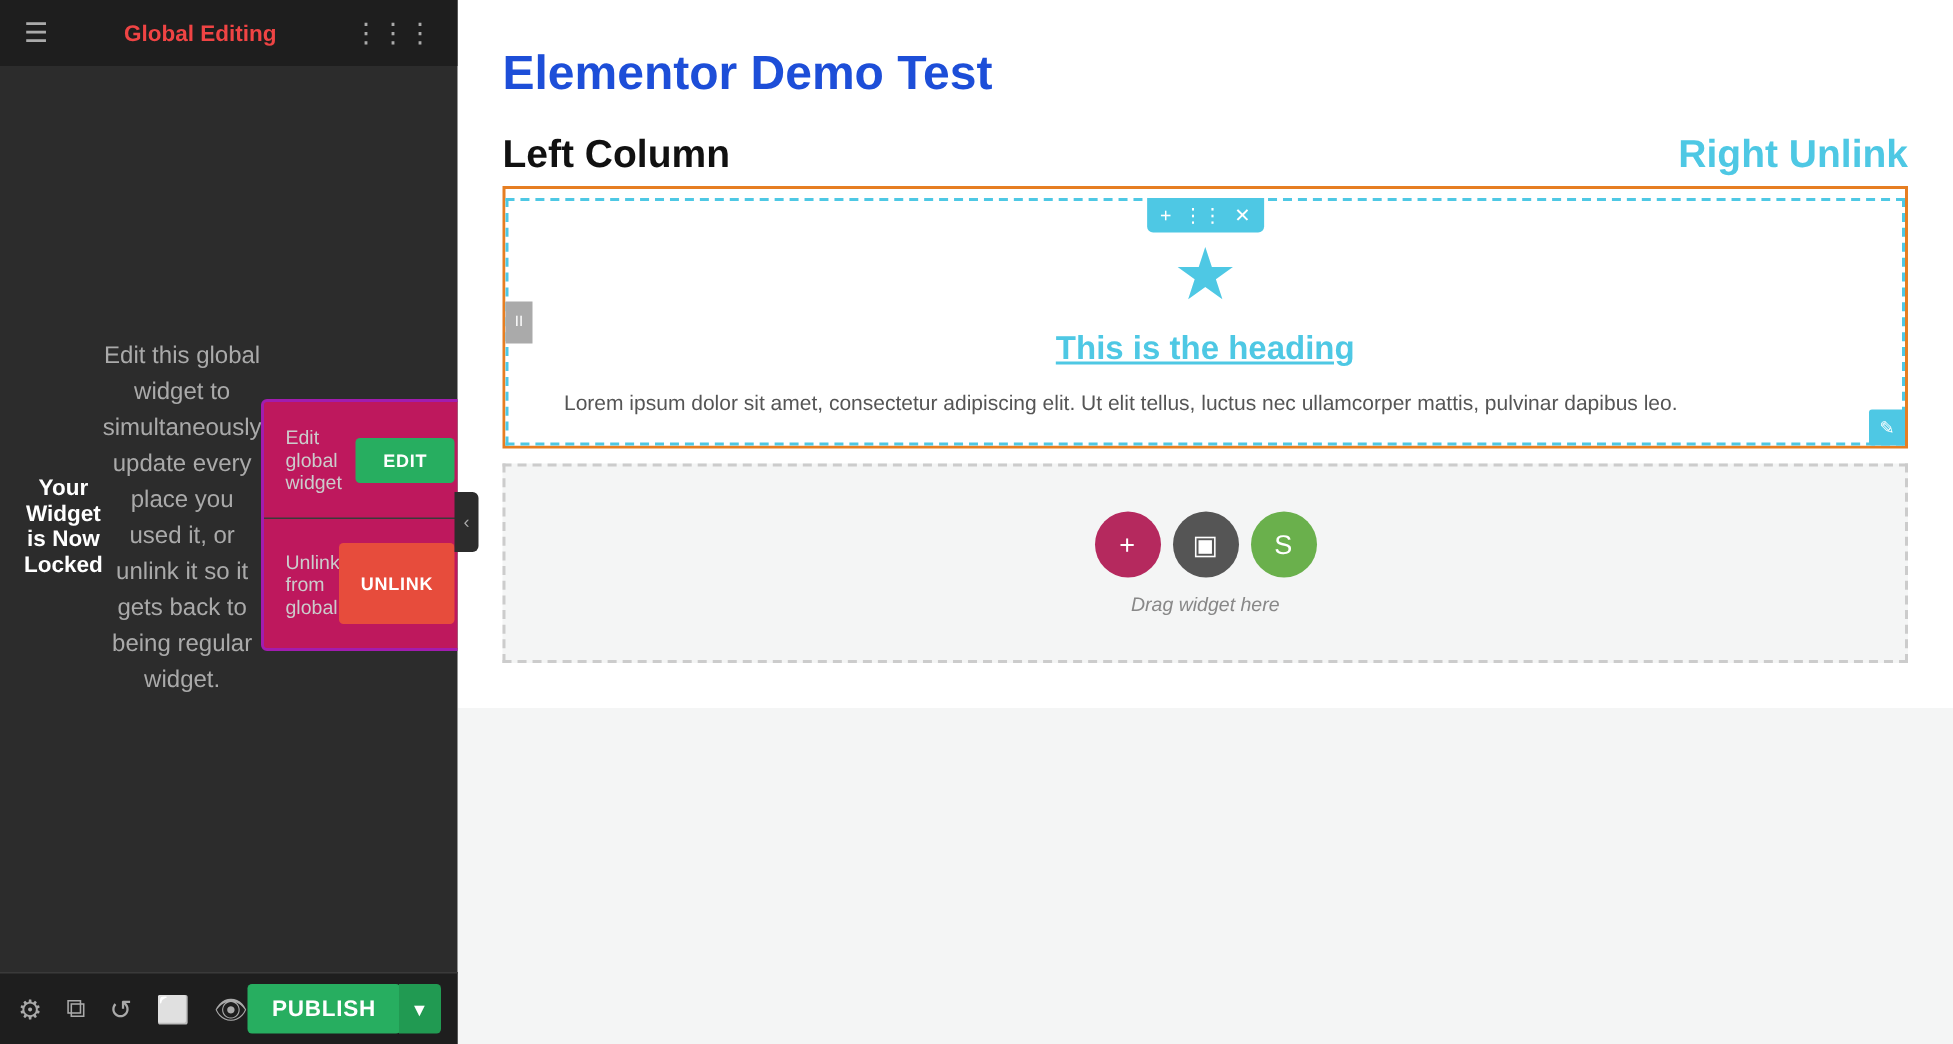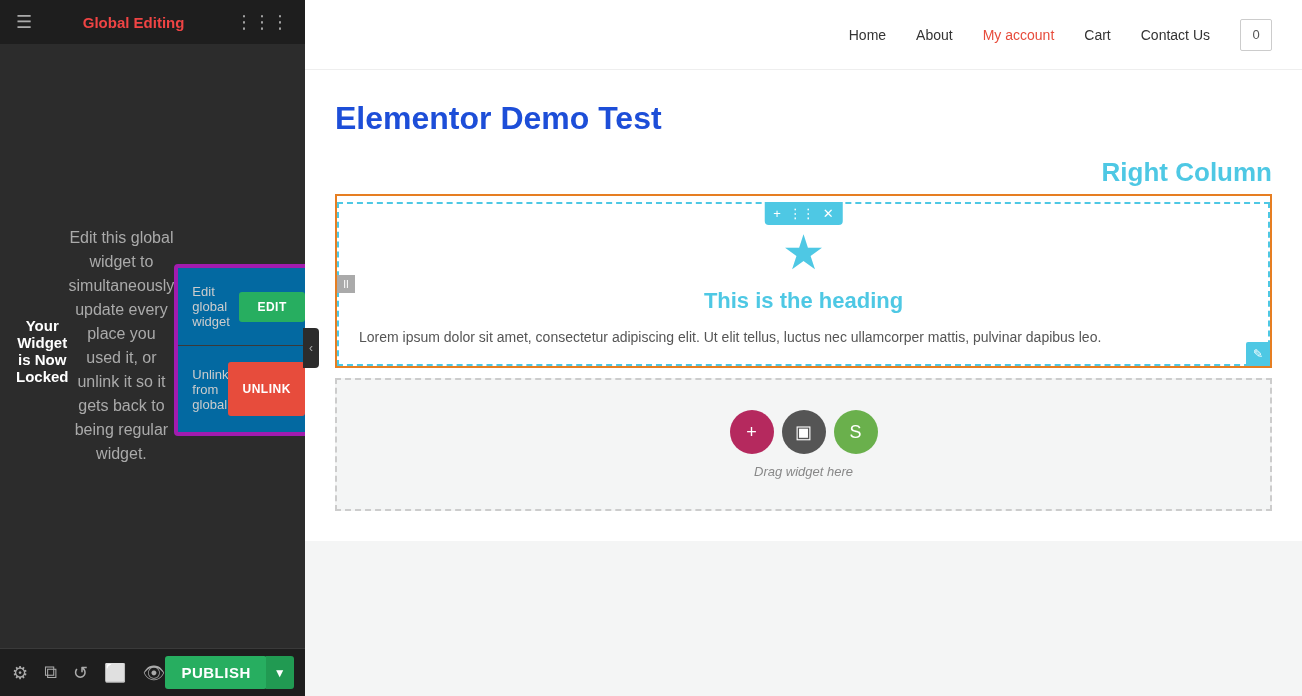--- a/index.html
+++ b/index.html
@@ -62,25 +62,25 @@
     .widget-locked-desc {
       font-size: 16px;
       color: #aaa;
       text-align: center;
       line-height: 1.5;
       margin-bottom: 20px;
     }
 
     
     .global-actions-panel {
-      border: 4px solid #a21caf;
+      border: 2px solid #a21caf;
       border-radius: 4px;
       width: 100%;
       margin-bottom: 12px;
-      background: #0369a1;
+      background: #be185d;
     }
     .action-row {
       display: flex;
       align-items: center;
       justify-content: space-between;
       padding: 16px 14px;
     }
     .action-row + .action-row {
       border-top: 1px solid #3a3a3a;
     }
@@ -298,45 +298,47 @@
       border-radius: 2px;
     }
     .column-index {
       position: absolute;
       top: 50%;
       left: -2px;
       transform: translateY(-50%);
       background: #aaa;
       color: #fff;
       width: 18px;
-      height: 18px;
+      height: 28px;
       display: flex;
       align-items: center;
       justify-content: center;
       font-size: 10px;
       cursor: pointer;
     }
     .widget-star {
       text-align: center;
       font-size: 48px;
       color: #4ec8e4;
       margin-bottom: 8px;
     }
     .widget-heading {
       text-align: center;
       font-size: 22px;
       font-weight: 600;
       color: #4ec8e4;
       margin-bottom: 12px;
+      text-decoration: underline;
     }
     .widget-text {
       font-size: 14px;
       color: #555;
       text-align: left;
       line-height: 1.6;
+      margin-left: 17px;
     }
 
     
     .widget-section-outer {
       border: 2px solid #e67e22;
       margin: 6px 0 10px;
       position: relative;
     }
 
     
@@ -438,34 +440,27 @@
     </div>
     <div style="display:flex;">
       <button class="btn-publish">PUBLISH</button>
       <button class="btn-publish-arrow">▼</button>
     </div>
   </div>
 </div>
 
 <div class="main-content">
 
-  <div class="top-nav">
-    <span class="nav-link">Home</span>
-    <span class="nav-link">About</span>
-    <span class="nav-link active">My account</span>
-    <span class="nav-link">Cart</span>
-    <span class="nav-link">Contact Us</span>
-    <div class="cart-box">0</div>
-  </div>
 
   <div class="page-content">
     <div class="page-title">Elementor Demo Test</div>
 
     <div class="columns-row">
-      <div class="col-right">Right Column</div>
+      <div class="col-left">Left Column</div>
+      <div class="col-right">Right Unlink</div>
     </div>
 
     <div class="widget-section-outer">
 
       <div class="widget-section">
 
         <div class="widget-toolbar">
           <button class="widget-toolbar-btn">+</button>
           <button class="widget-toolbar-btn">⋮⋮</button>
           <button class="widget-toolbar-btn">✕</button>

